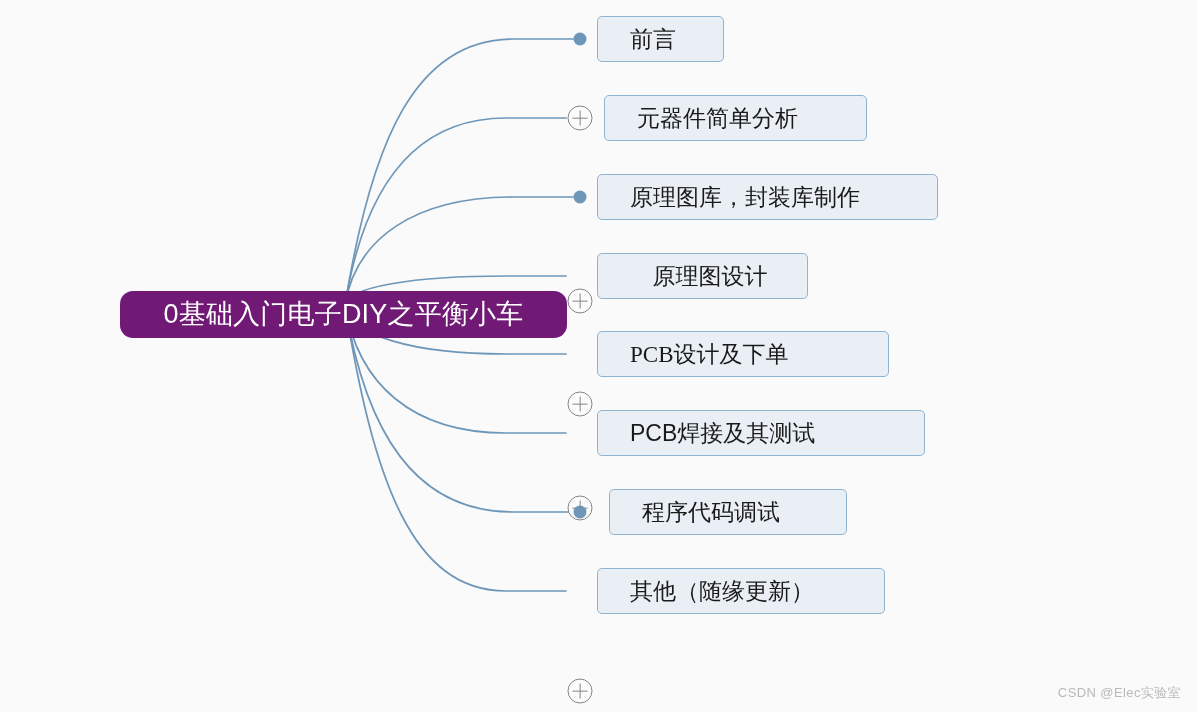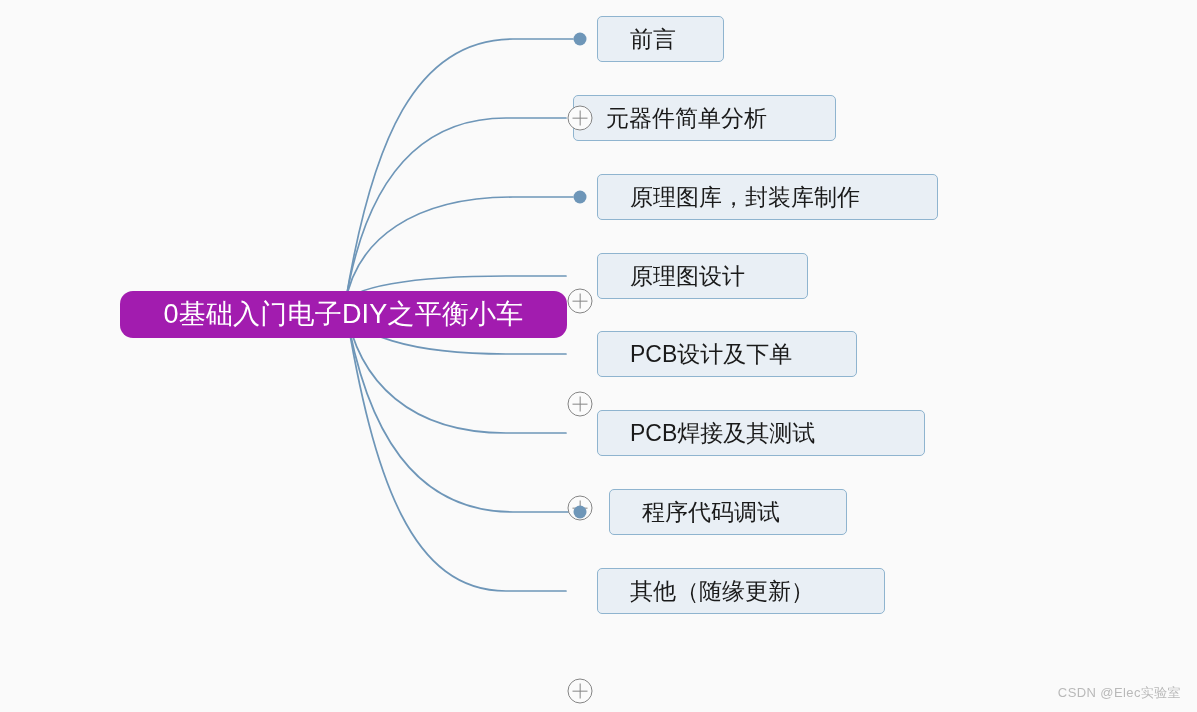--- a/index.html
+++ b/index.html
@@ -33,21 +33,21 @@
     pointer-events: none;
   }
 
   
   .root-node {
     position: absolute;
     left: 120px;
     top: 291px;
     width: 447px;
     height: 47px;
-    background: #a21caf;
+    background: #701a75;
     border-radius: 13px;
     z-index: 2;
     display: flex;
     align-items: center;
     justify-content: center;
     box-sizing: border-box;
   }
   .root-label {
     color: #ffffff;
     font-size: 27px;
@@ -148,30 +148,30 @@
     </svg>
 
   <div class="root-node">
     <span class="root-label">0基础入门电子DIY之平衡小车</span>
   </div>
 
   <div id="branch-nodes">
       <div class="child-node" style="left: 597px; top: 16px; width: 127px;">
         <span class="child-label">前言</span>
       </div>
-      <div class="child-node" style="left: 573px; top: 95px; width: 263px;">
+      <div class="child-node" style="left: 604px; top: 95px; width: 263px;">
         <span class="child-label">元器件简单分析</span>
       </div>
       <div class="child-node" style="left: 597px; top: 174px; width: 341px;">
         <span class="child-label">原理图库，封装库制作</span>
       </div>
-      <div class="child-node" style="left: 597px; top: 253px; width: 211px;">
+      <div class="child-node" style="left: 597px; top: 253px; width: 211px; justify-content: center;">
         <span class="child-label">原理图设计</span>
       </div>
-      <div class="child-node" style="left: 597px; top: 331px; width: 260px;">
+      <div class="child-node" style="left: 597px; top: 331px; width: 292px; font-family: Liberation Serif, serif;">
         <span class="child-label">PCB设计及下单</span>
       </div>
       <div class="child-node" style="left: 597px; top: 410px; width: 328px;">
         <span class="child-label">PCB焊接及其测试</span>
       </div>
       <div class="child-node" style="left: 597px; top: 489px; width: 238px; margin-left: 12px;">
         <span class="child-label">程序代码调试</span>
       </div>
       <div class="child-node" style="left: 597px; top: 568px; width: 288px;">
         <span class="child-label">其他（随缘更新）</span>

